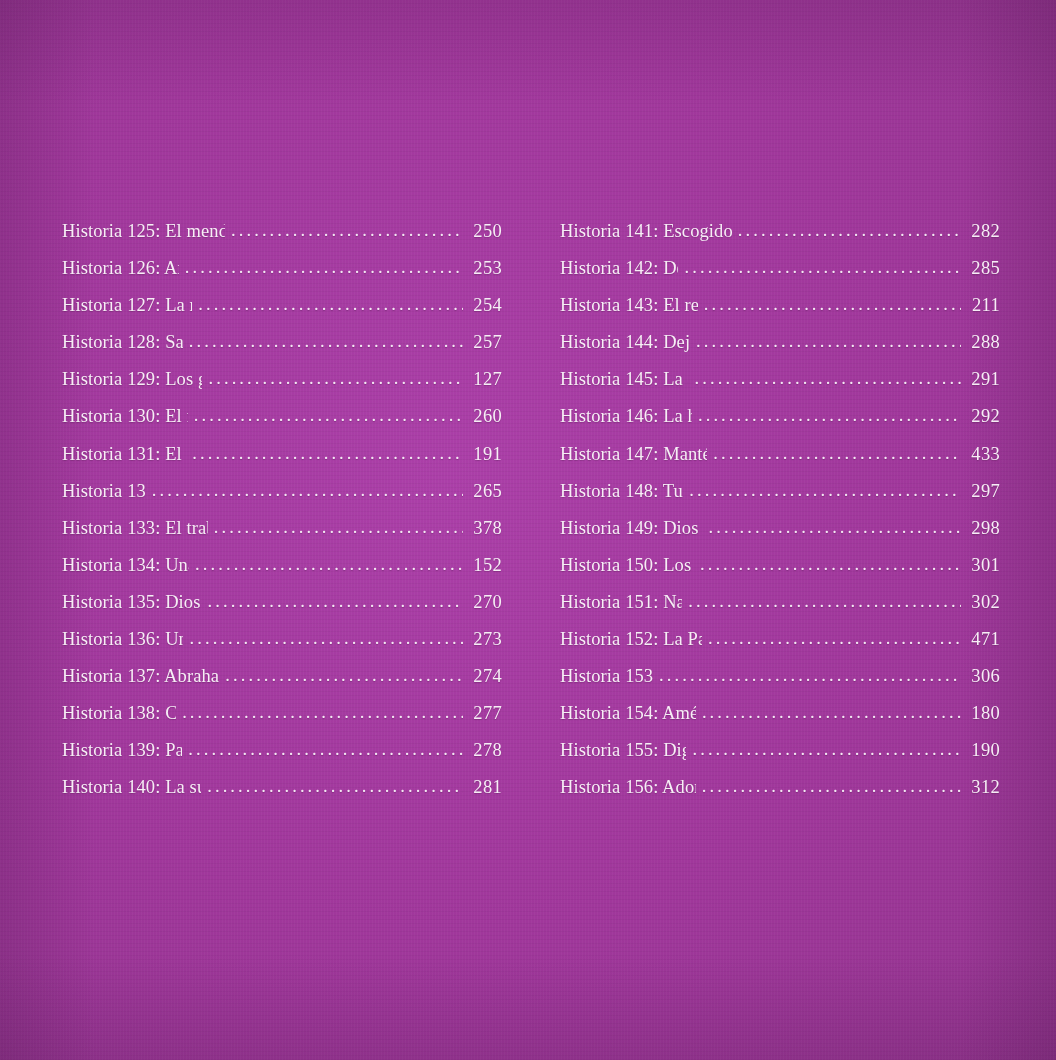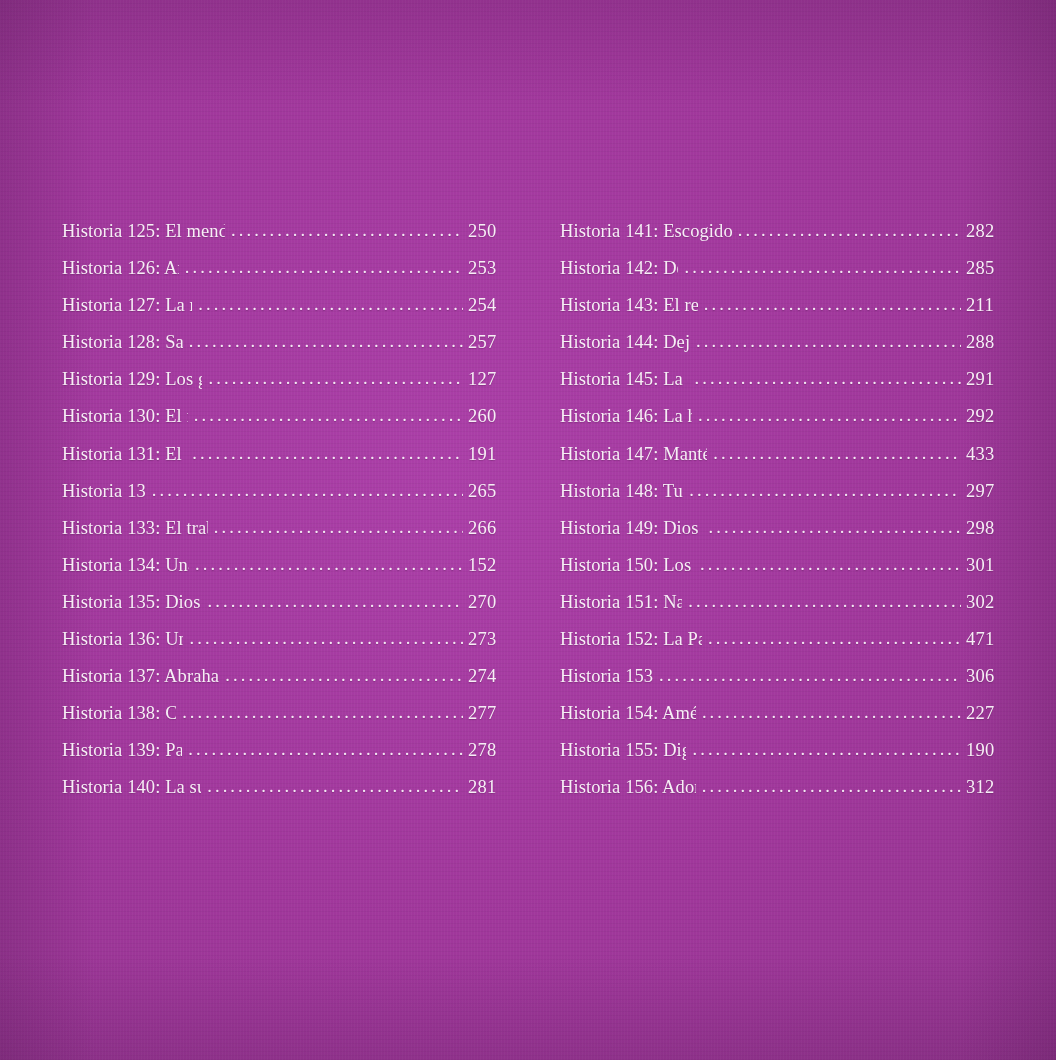--- a/index.html
+++ b/index.html
@@ -75,21 +75,21 @@
     font-size: 18.5px;
     letter-spacing: 3.1px;
     position: relative;
     top: -1px;
   }
   .toc-dots::before {
     content: "......................................................................";
   }
   .toc-page {
     flex: 0 0 auto;
-    text-align: left;
+    text-align: right;
     min-width: 34px;
     letter-spacing: 0.3px;
     font-family: Liberation Serif, serif;
   }
 </style>
 </head>
 <body>
 
 <div class="page">
   <div class="vignette"></div>
@@ -131,21 +131,21 @@
           <span class="toc-page">191</span>
         </div>
         <div class="toc-entry">
           <span class="toc-title">Historia 132: Amor</span>
           <span class="toc-dots"></span>
           <span class="toc-page">265</span>
         </div>
         <div class="toc-entry">
           <span class="toc-title">Historia 133: El trabajo de Pablo en Éfeso</span>
           <span class="toc-dots"></span>
-          <span class="toc-page">266</span>
+          <span class="toc-page">378</span>
         </div>
         <div class="toc-entry">
           <span class="toc-title">Historia 134: Una nueva creación.</span>
           <span class="toc-dots"></span>
           <span class="toc-page">152</span>
         </div>
         <div class="toc-entry">
           <span class="toc-title">Historia 135: Dios ama al dador alegre.</span>
           <span class="toc-dots"></span>
           <span class="toc-page">270</span>
@@ -238,21 +238,21 @@
           <span class="toc-page">471</span>
         </div>
         <div class="toc-entry">
           <span class="toc-title">Historia 153: Por la fe</span>
           <span class="toc-dots"></span>
           <span class="toc-page">306</span>
         </div>
         <div class="toc-entry">
           <span class="toc-title">Historia 154: Amémonos unos a otros</span>
           <span class="toc-dots"></span>
-          <span class="toc-page">227</span>
+          <span class="toc-page">180</span>
         </div>
         <div class="toc-entry">
           <span class="toc-title">Historia 155: Digno es el Cordero</span>
           <span class="toc-dots"></span>
           <span class="toc-page">190</span>
         </div>
         <div class="toc-entry">
           <span class="toc-title">Historia 156: Adoramos ante el trono.</span>
           <span class="toc-dots"></span>
           <span class="toc-page">312</span>

